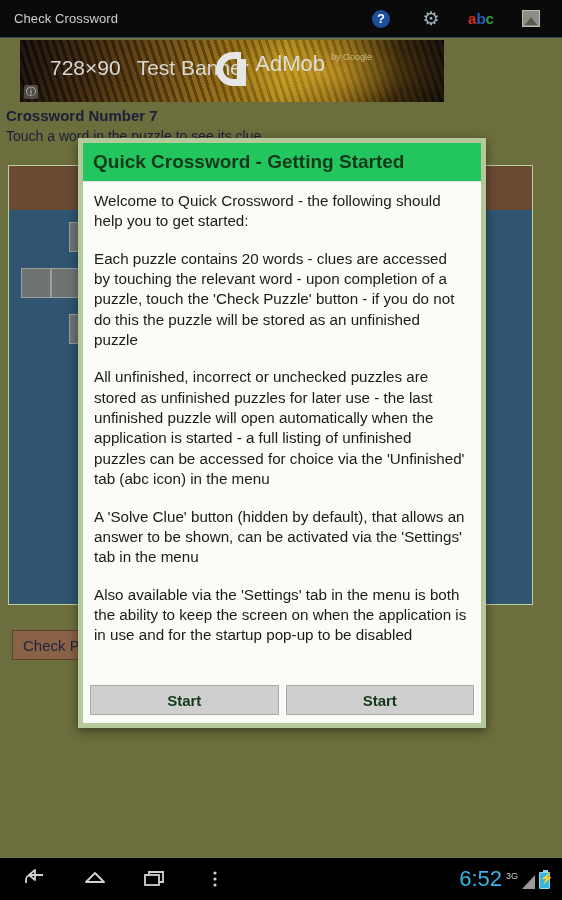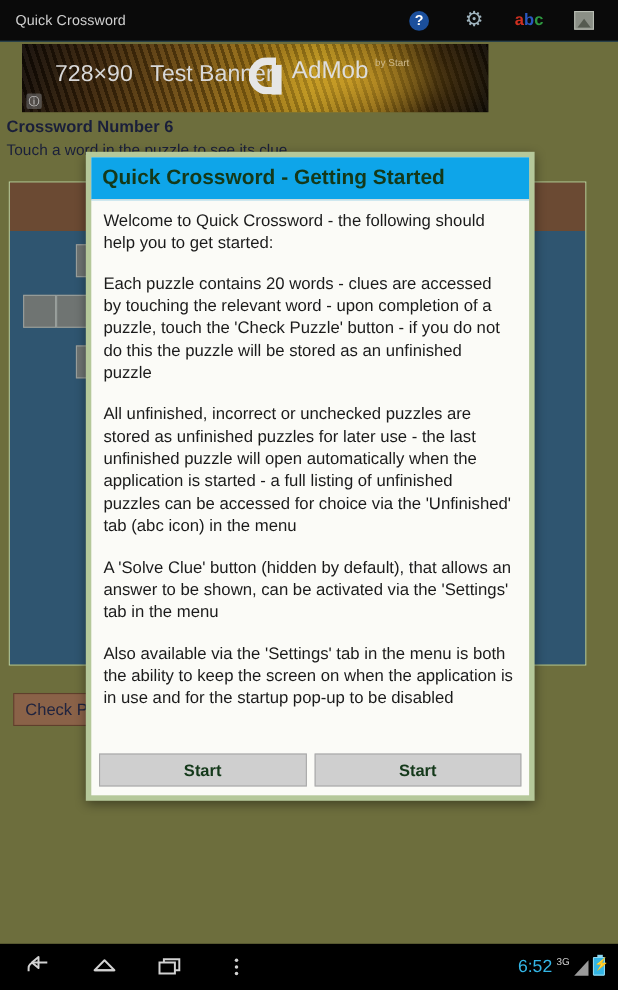--- a/index.html
+++ b/index.html
@@ -146,21 +146,21 @@
     width: 408px; height: 590px;
     background: #b5c89a; padding: 5px;
     box-shadow: 0 3px 10px rgba(0,0,0,.45);
   }
   #dlg-inner {
     width: 100%; height: 100%; background: #fbfbf7;
     display: flex; flex-direction: column;
   }
   #dlg-title {
     color: #14391a; font-size: 19px; font-weight: bold;
-    padding: 9px 10px 8px 10px; background: #0ea5e9;
+    padding: 9px 10px 8px 10px; background: #22c55e;
     border-bottom: 1px solid #e3e3dc; line-height: 1.1;
   }
   #dlg-body {
     flex: 1; padding: 9px 14px 4px 11px;
     overflow: hidden;
   }
   #dlg-body p {
     color: #1b1b1b; font-size: 15.2px; line-height: 1.34;
     margin-bottom: 17px;
   }
@@ -181,21 +181,21 @@
     width: 562px; height: 42px; background: #000;
     display: flex; align-items: center;
   }
   #nav-keys { display: flex; align-items: center; gap: 34px; margin-left: 22px; }
   .nav-key { width: 26px; height: 26px; position: relative; }
   .nav-key svg { display: block; }
   #nav-status {
     margin-left: auto; display: flex; align-items: flex-end;
     gap: 4px; margin-right: 12px;
   }
-  #nav-clock { color: #33b5e5; font-size: 16px; line-height: 1; }
+  #nav-clock { color: #33b5e5; font-size: 22px; line-height: 1; }
   #nav-3g { color: #cdcdcd; font-size: 9px; line-height: 1; padding-bottom: 9px; }
   #sig-tri {
     width: 0; height: 0; border-left: 13px solid transparent;
     border-bottom: 14px solid #9a9a9a; margin-bottom: 1px;
   }
   #batt {
     width: 11px; height: 17px; background: #33b5e5;
     border: 1px solid #8fd8f0; border-radius: 1px;
     position: relative; margin-bottom: 1px;
   }
@@ -207,21 +207,21 @@
     content: "\26A1"; position: absolute; left: 0; top: -1px;
     width: 100%; text-align: center; font-size: 11px; color: #ffffff;
   }
 </style>
 </head>
 <body>
 
 <div id="screen">
 
   <div id="actionbar">
-    <div id="app-title">Quick Crossword</div>
+    <div id="app-title">Check Crossword</div>
     <div id="ab-icons">
       <div class="ab-icon">
         <div class="help-circ">?</div>
       </div>
       <div class="ab-icon">
         <span class="gear-ic">⚙</span>
       </div>
       <div class="ab-icon">
         <span class="abc-ic"><span class="a">a</span><span class="b">b</span><span class="c">c</span></span>
       </div>
@@ -234,26 +234,26 @@
   <div id="ad-banner">
     <div id="ad-text">
       <span class="sz">728×90</span><span>Test Banner</span>
     </div>
     <div id="admob-block">
       <div id="admob-mark">
         <div class="ring"></div>
           <div class="bar"></div>
       </div>
       <div id="admob-name">AdMob</div>
-      <div id="admob-by">by Start</div>
+      <div id="admob-by">by Google</div>
     </div>
     <div id="ad-info">ⓘ</div>
   </div>
 
-  <div id="page-heading">Crossword Number 6</div>
+  <div id="page-heading">Crossword Number 7</div>
   <div id="page-sub">Touch a word in the puzzle to see its clue</div>
 
   <div id="board">
     <div id="board-head"></div>
     <div id="board-grid">
       <div class="cell" style="left:60px;  top:12px;  width:30px; height:30px;"></div>
       <div class="cell" style="left:420px; top:12px;  width:30px; height:30px;"></div>
       <div class="cell" style="left:12px;  top:58px;  width:30px; height:30px;"></div>
       <div class="cell" style="left:42px;  top:58px;  width:30px; height:30px;"></div>
       <div class="cell" style="left:72px;  top:58px;  width:30px; height:30px;"></div>

